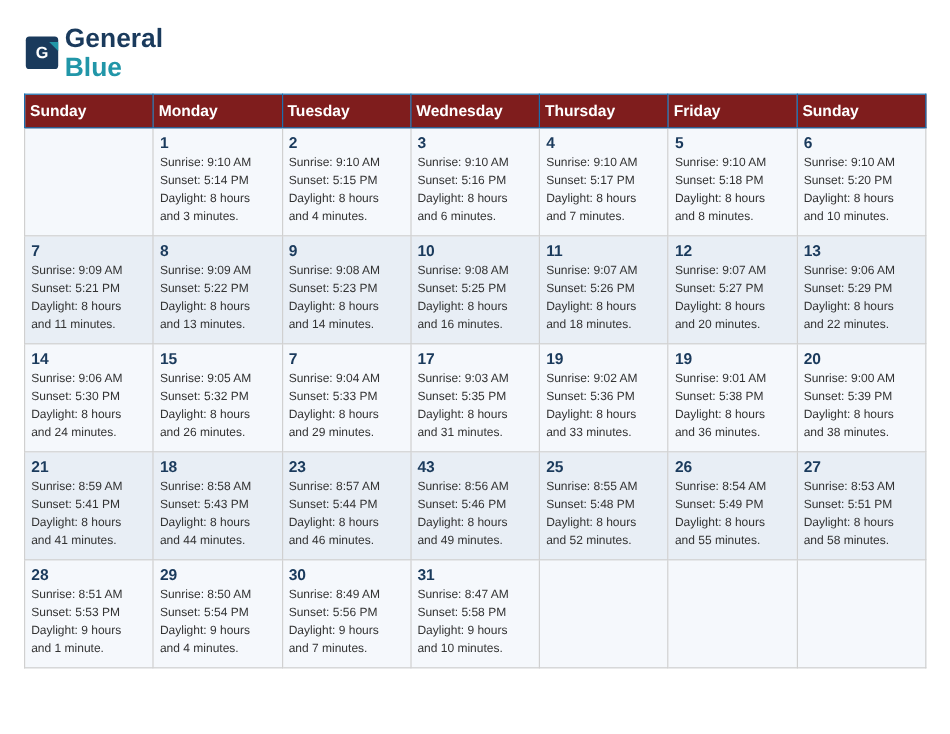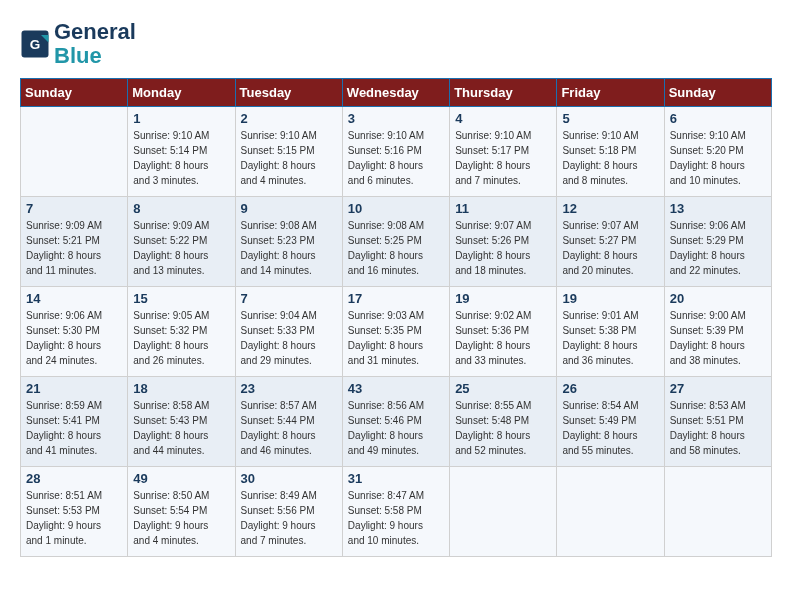--- a/index.html
+++ b/index.html
@@ -242,21 +242,21 @@
           <div class="day-number">27</div>
           <div class="day-info">Sunrise: 8:53 AM<br>Sunset: 5:51 PM<br>Daylight: 8 hours<br>and 58 minutes.</div>
         </td>
       </tr>
       <tr>
         <td>
           <div class="day-number">28</div>
           <div class="day-info">Sunrise: 8:51 AM<br>Sunset: 5:53 PM<br>Daylight: 9 hours<br>and 1 minute.</div>
         </td>
         <td>
-          <div class="day-number">49</div>
+          <div class="day-number">29</div>
           <div class="day-info">Sunrise: 8:50 AM<br>Sunset: 5:54 PM<br>Daylight: 9 hours<br>and 4 minutes.</div>
         </td>
         <td>
           <div class="day-number">30</div>
           <div class="day-info">Sunrise: 8:49 AM<br>Sunset: 5:56 PM<br>Daylight: 9 hours<br>and 7 minutes.</div>
         </td>
         <td>
           <div class="day-number">31</div>
           <div class="day-info">Sunrise: 8:47 AM<br>Sunset: 5:58 PM<br>Daylight: 9 hours<br>and 10 minutes.</div>
         </td>

